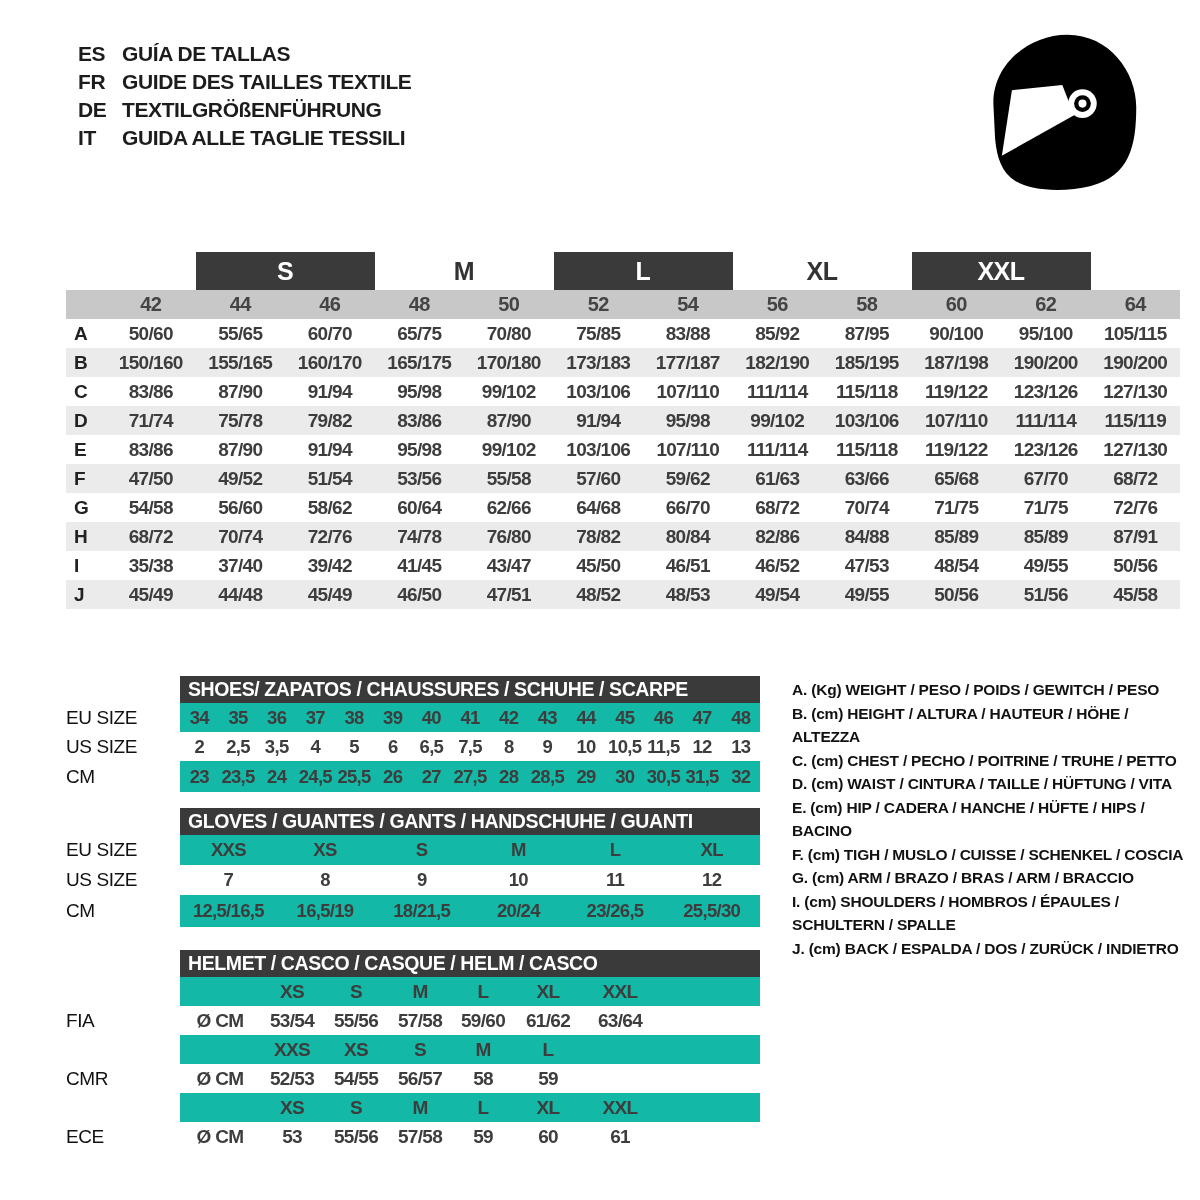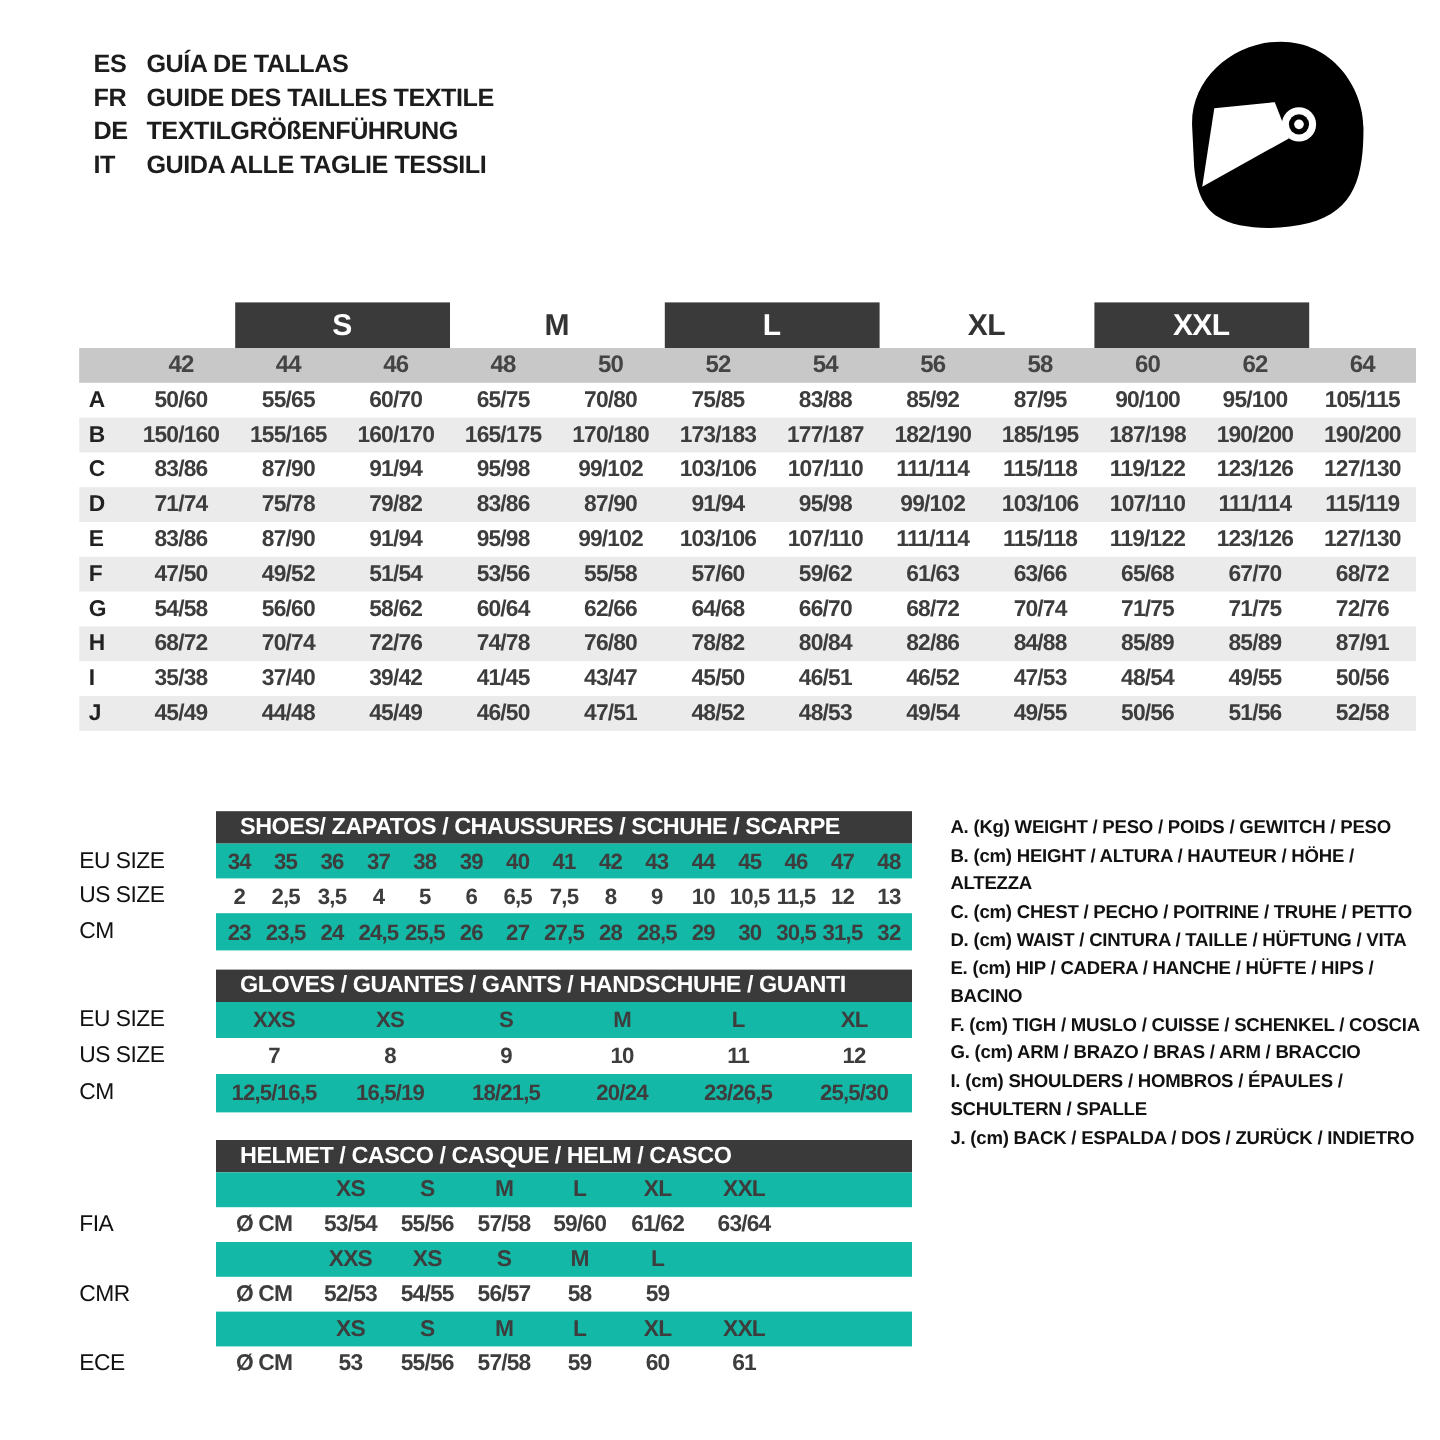--- a/index.html
+++ b/index.html
@@ -23,21 +23,21 @@
   .num-row{height:29px;background:#c8c8c8;}
   .t-row{height:29px;}
   .t-row.alt{background:#ebebeb;}
   .t-cell{display:flex;align-items:center;justify-content:center;font-weight:bold;font-size:19px;color:#3d3d3d;letter-spacing:-0.7px;white-space:nowrap;}
   .num-row .t-cell{font-size:20px;color:#444;}
   .t-label{justify-content:flex-start;padding-left:8px;color:#222;font-size:19px;}
   
   .section{position:absolute;left:66px;width:694px;}
   .s-header{display:flex;height:27px;}
   .s-header .pad{width:114px;flex:0 0 114px;}
-  .s-bar{width:580px;flex:0 0 580px;background:#3a3a3a;color:#fff;font-weight:bold;font-size:19.5px;display:flex;align-items:center;padding-left:20px;box-sizing:border-box;letter-spacing:-0.4px;white-space:nowrap;}
+  .s-bar{width:580px;flex:0 0 580px;background:#3a3a3a;color:#fff;font-weight:bold;font-size:19.5px;display:flex;align-items:center;padding-left:8px;box-sizing:border-box;letter-spacing:-0.4px;white-space:nowrap;}
   .s-row{display:flex;}
   .s-label{width:114px;flex:0 0 114px;display:flex;align-items:center;font-weight:normal;font-size:19px;color:#111;letter-spacing:-0.4px;}
   .s-cells{width:580px;flex:0 0 580px;display:flex;}
   .s-cells>span{flex:1;display:flex;align-items:center;justify-content:center;font-weight:bold;font-size:18.5px;color:#3d3d3d;letter-spacing:-0.7px;white-space:nowrap;}
   .striped{background:#14b8a6;}
   .h-cells{width:580px;flex:0 0 580px;display:grid;grid-template-columns:80px 64px 64px 64px 62px 68px 76px 1fr;}
   .h-cells>span{display:flex;align-items:center;justify-content:center;font-weight:bold;font-size:19px;color:#3d3d3d;letter-spacing:-0.7px;white-space:nowrap;}
   .shoes-section{top:676px;}
   .shoes-section .s-row{height:29px;}
   .shoes-section .s-row:last-child{height:31px;}
@@ -247,21 +247,21 @@
         <div class="t-cell">44/48</div>
         <div class="t-cell">45/49</div>
         <div class="t-cell">46/50</div>
         <div class="t-cell">47/51</div>
         <div class="t-cell">48/52</div>
         <div class="t-cell">48/53</div>
         <div class="t-cell">49/54</div>
         <div class="t-cell">49/55</div>
         <div class="t-cell">50/56</div>
         <div class="t-cell">51/56</div>
-        <div class="t-cell">52/58</div>
+        <div class="t-cell">45/58</div>
       </div>
     </div>
 </div>
 
 <div class="section shoes-section">
   <div class="s-header">
     <div class="pad"></div>
     <div class="s-bar">SHOES/ ZAPATOS / CHAUSSURES / SCHUHE / SCARPE</div>
   </div>
   <div>

